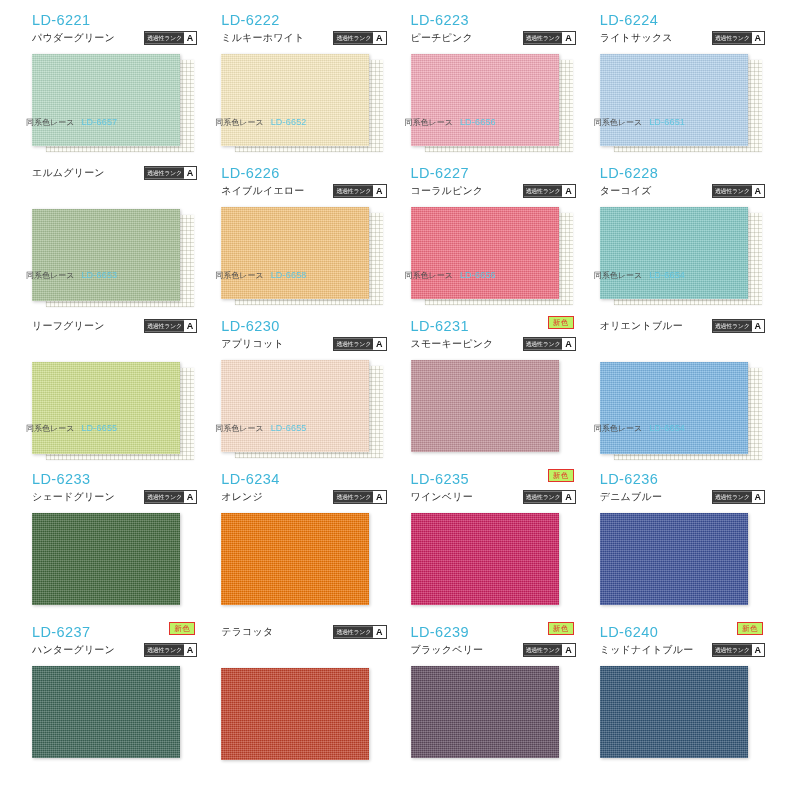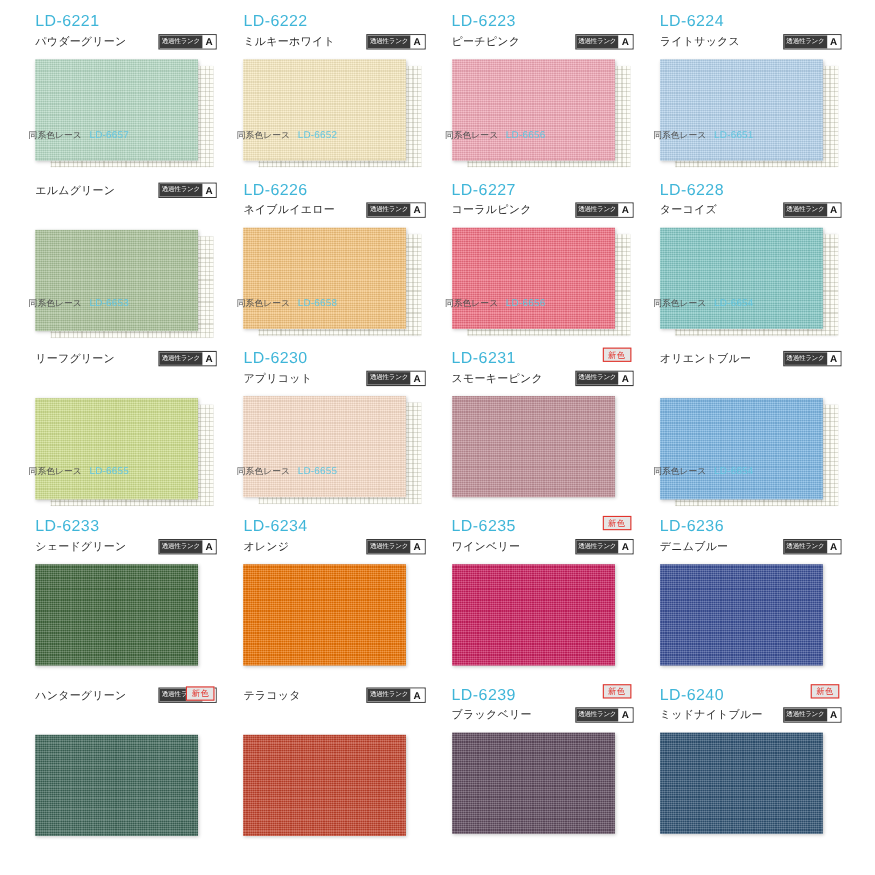--- a/index.html
+++ b/index.html
@@ -87,21 +87,21 @@
     background:#ffffff;
     font-family:"Liberation Sans",sans-serif;
   }
   
   .newbadge{
     position:absolute;
     right:4px;
     top:0px;
     border:1px solid #e2332c;
     color:#e2332c;
-    background:#e5e5e5;
+    background:#bef264;
     font-size:7.5px;
     line-height:11px;
     padding:0 4px;
     letter-spacing:0.5px;
     font-family:"DejaVu Sans",sans-serif;
     white-space:nowrap;
   }
   
   .swatchwrap{
     position:relative;
@@ -450,20 +450,21 @@
               <span class="rgrade">A</span>
             </span>
           </div>
         </div>
         <div class="swatchwrap">
           <div class="swatch" style="background: rgb(58, 79, 150);"></div>
         </div>
       </div>
       <div class="cell">
         <div class="cell-head">
+          <div class="code">LD-6237</div>
           <div class="nameline">
             <span class="cname">ハンターグリーン</span>
             <span class="rank">
               <span class="rlabel">透過性ランク</span>
               <span class="rgrade">A</span>
             </span>
           </div>
           <span class="newbadge">新色</span>
         </div>
         <div class="swatchwrap">

